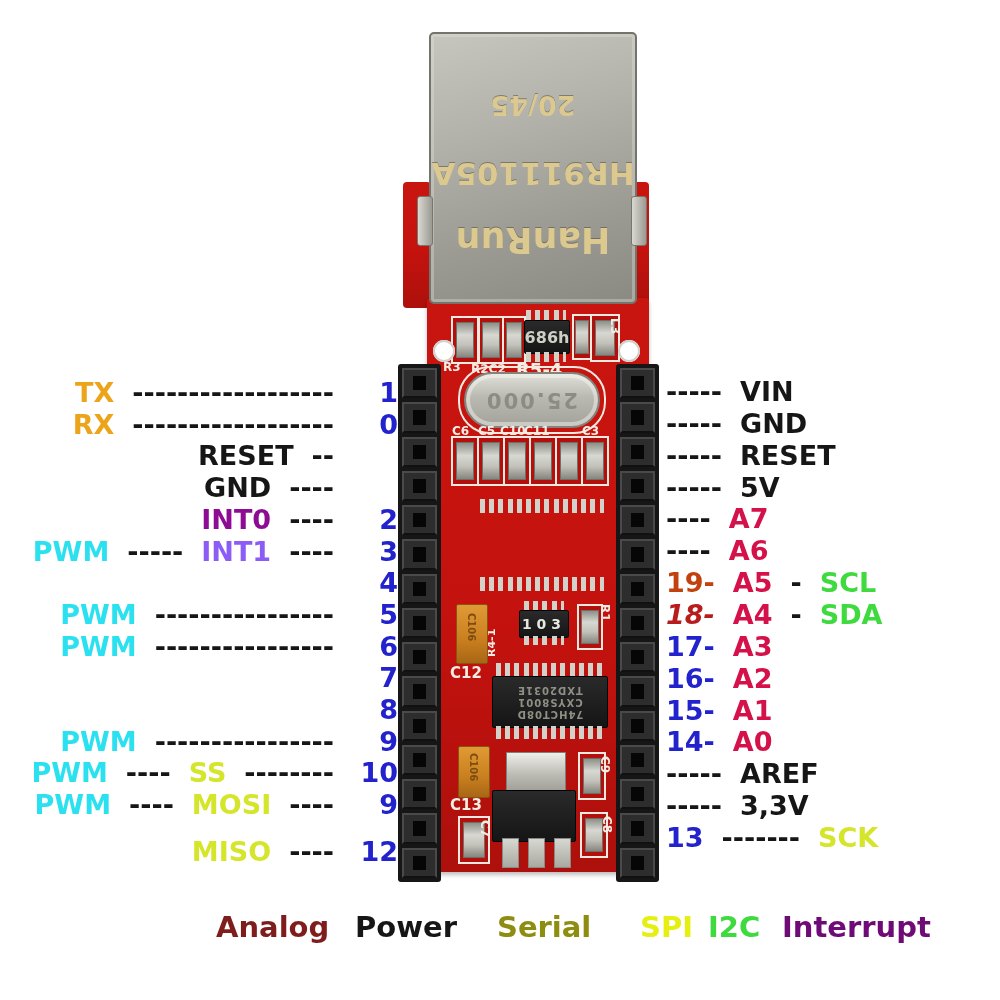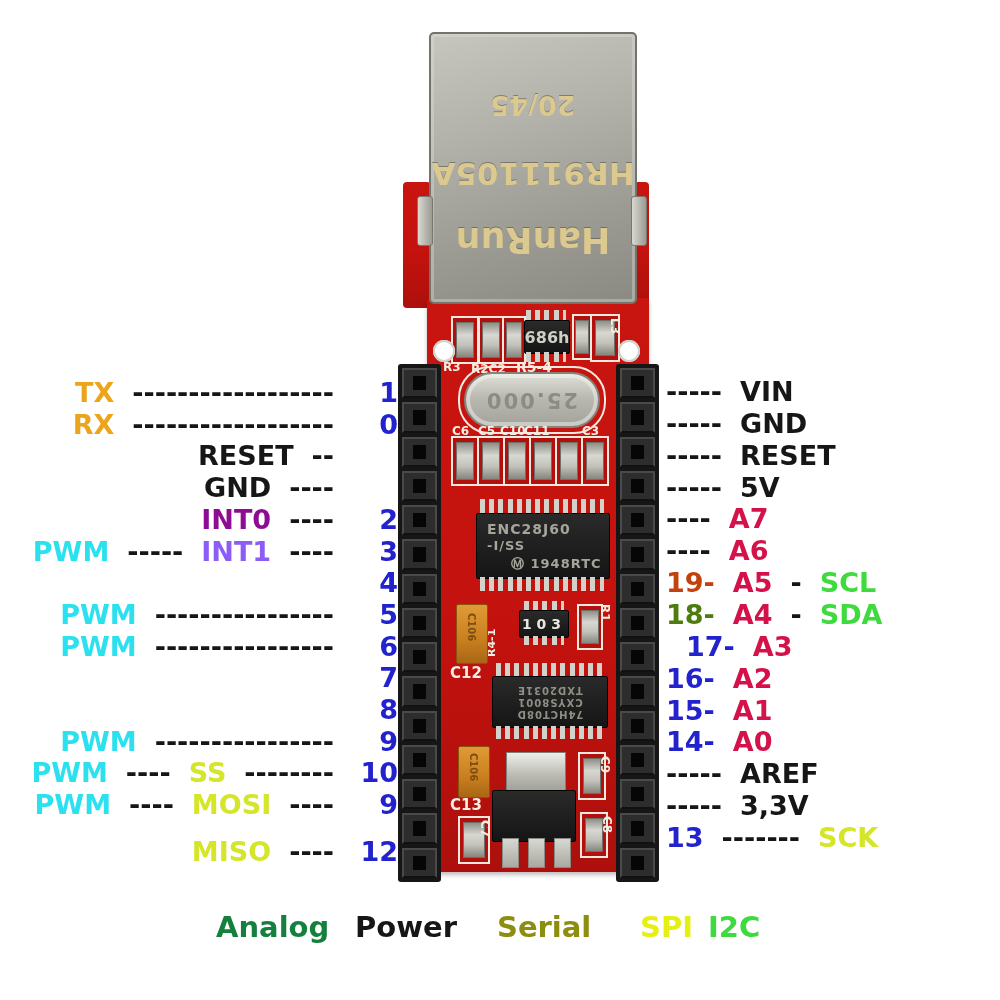--- a/index.html
+++ b/index.html
@@ -82,21 +82,21 @@
     <div class="abs pins-h" style="left:526px;top:352px;width:40px;height:10px;"></div>
     <div class="abs smdbox" style="left:572px;top:314px;width:16px;height:42px;">
         <div class="smdcap"></div>
       </div>
     <div class="abs smdbox" style="left:590px;top:314px;width:26px;height:44px;">
         <div class="smdcap"></div>
       </div>
 
     <span class="silk" style="left:443px;top:360px;font-size:12px;">R3</span>
     <span class="silk" style="left:471px;top:362px;font-size:12px;">R2C2</span>
-    <span class="silk" style="left:516px;top:359px;font-size:14px;">R5-4</span>
+    <span class="silk" style="left:516px;top:359px;font-size:18px;">R5-4</span>
     <span class="silk vert" style="left:622px;top:318px;font-size:12px;">L3</span>
 
     <div class="abs hole" style="left:433px;top:340px;width:22px;height:22px;"></div>
     <div class="abs hole" style="left:618px;top:340px;width:22px;height:22px;"></div>
 
     <div class="abs" style="left:458px;top:366px;width:144px;height:64px;border:2px solid #f0eae1;border-radius:32px;"></div>
     <div class="abs crystal" style="left:464px;top:372px;width:132px;height:52px;">
       <span style="transform:rotate(180deg);color:#8c8c85;font-weight:bold;font-size:21px;letter-spacing:2px;">25.000</span>
     </div>
 
@@ -118,25 +118,20 @@
         <div class="smdcap"></div>
       </div>
     <div class="abs smdbox" style="left:555px;top:436px;width:24px;height:46px;">
         <div class="smdcap"></div>
       </div>
     <div class="abs smdbox" style="left:581px;top:436px;width:24px;height:46px;">
         <div class="smdcap"></div>
       </div>
 
     <div class="abs pins-h" style="left:480px;top:499px;width:124px;height:14px;"></div>
-    <div class="abs chip" style="left:476px;top:513px;width:132px;height:64px;">
-      <span class="enc-text" style="top:7px;font-size:14px;">ENC28J60</span>
-      <span class="enc-text" style="top:24px;font-size:13px;">-I/SS</span>
-      <span class="enc-text" style="top:41px;left:34px;font-size:13px;">Ⓜ 1948RTC</span>
-    </div>
     <div class="abs pins-h" style="left:480px;top:577px;width:124px;height:14px;"></div>
 
     <div class="abs pins-h" style="left:524px;top:601px;width:40px;height:9px;"></div>
     <div class="abs chip" style="left:519px;top:610px;width:48px;height:26px;display:flex;align-items:center;justify-content:center;">
       <span style="color:#e8e8e2;font-weight:bold;font-size:14px;letter-spacing:5px;">103</span>
     </div>
     <div class="abs pins-h" style="left:524px;top:636px;width:40px;height:9px;"></div>
     <span class="silk vertccw" style="left:498px;top:644px;font-size:11px;">R4-1</span>
     <span class="silk vert" style="left:612px;top:604px;font-size:12px;">R1</span>
 
@@ -320,26 +315,26 @@
         <span style="color: rgb(22, 22, 22);">----</span>
         <span style="color: rgb(213, 17, 74);">A6</span>
       </div>
       <div class="pin-row right" style="top: 568.1px;">
         <span style="color: #c2410c;">19-</span>
         <span style="color: rgb(213, 17, 74);">A5</span>
         <span style="color: rgb(22, 22, 22);">-</span>
         <span style="color: rgb(62, 218, 62);">SCL</span>
       </div>
       <div class="pin-row right" style="top: 599.95px;">
-        <span style="color: #4d7c0f;">18-</span>
+        <span style="color: #b91c1c; font-style: italic;">18-</span>
         <span style="color: rgb(213, 17, 74);">A4</span>
         <span style="color: rgb(22, 22, 22);">-</span>
         <span style="color: rgb(62, 218, 62);">SDA</span>
       </div>
-      <div class="pin-row right" style="top: 631.8px; margin-left: 20px;">
+      <div class="pin-row right" style="top: 631.8px;">
         <span style="color: rgb(35, 35, 205);">17-</span>
         <span style="color: rgb(213, 17, 74);">A3</span>
       </div>
       <div class="pin-row right" style="top: 663.65px;">
         <span style="color: rgb(35, 35, 205);">16-</span>
         <span style="color: rgb(213, 17, 74);">A2</span>
       </div>
       <div class="pin-row right" style="top: 695.5px;">
         <span style="color: rgb(35, 35, 205);">15-</span>
         <span style="color: rgb(213, 17, 74);">A1</span>
@@ -357,20 +352,21 @@
         <span style="color: rgb(22, 22, 22);">3,3V</span>
       </div>
       <div class="pin-row right" style="top: 822.9px;">
         <span style="color: rgb(35, 35, 205);">13</span>
         <span style="color: rgb(22, 22, 22);">-------</span>
         <span style="color: rgb(212, 229, 42);">SCK</span>
       </div>
     </div>
 
   <div class="abs" id="legend" style="left:0;top:0;width:1000px;height:1000px;pointer-events:none;">
-      <div class="legend-item" style="left: 216px; color: #15803d;">Analog</div>
+      <div class="legend-item" style="left: 216px; color: #7f1d1d;">Analog</div>
       <div class="legend-item" style="left: 355px; color: rgb(22, 22, 22);">Power</div>
       <div class="legend-item" style="left: 497px; color: rgb(141, 141, 16);">Serial</div>
       <div class="legend-item" style="left: 640px; color: rgb(230, 239, 18);">SPI</div>
       <div class="legend-item" style="left: 708px; color: rgb(62, 218, 62);">I2C</div>
+      <div class="legend-item" style="left: 782px; color: rgb(111, 11, 118);">Interrupt</div>
     </div>
 
 </div>
 
 </body></html>

